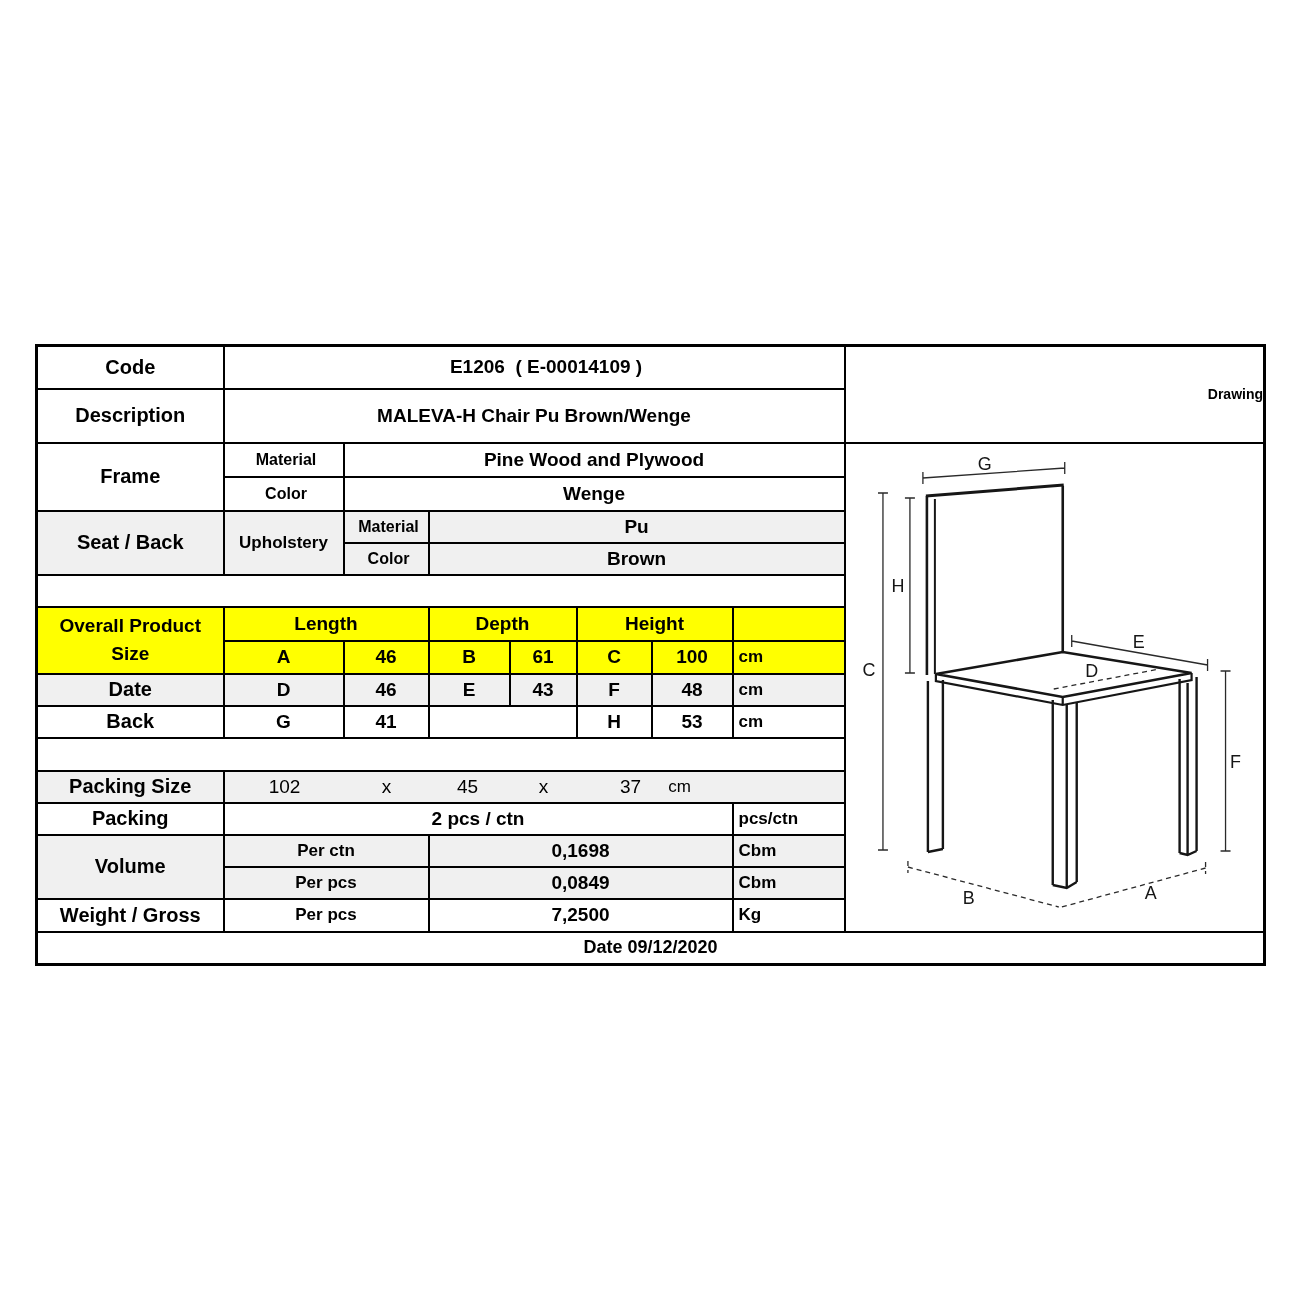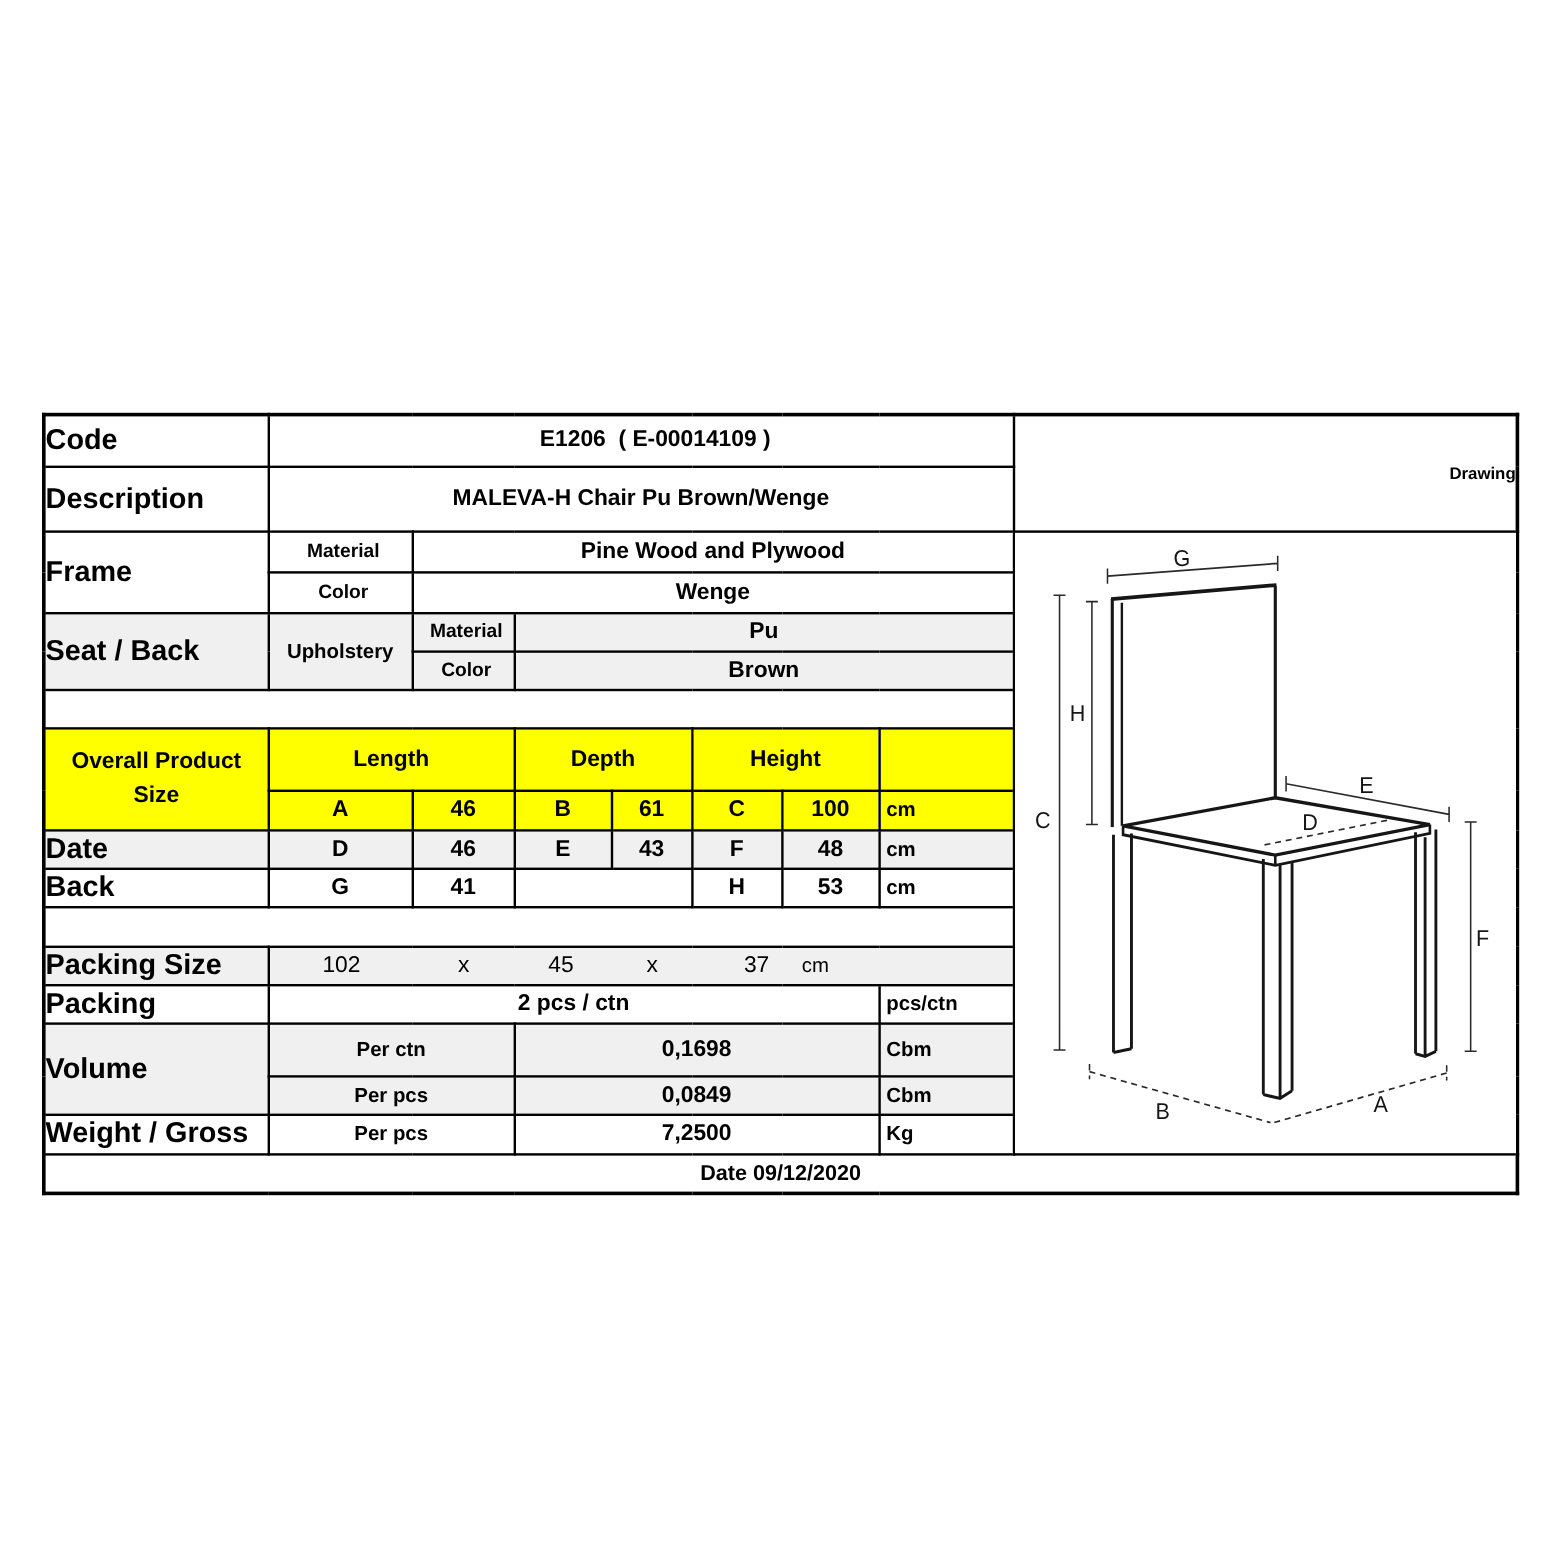--- a/index.html
+++ b/index.html
@@ -4,21 +4,21 @@
 <style>
   html,body{margin:0;padding:0;background:#ffffff;}
   .page{position:relative;width:1300px;height:1300px;background:#ffffff;
         font-family:"Liberation Sans",sans-serif;color:#000;overflow:hidden;}
   .title{position:absolute;top:306px;left:0;width:100%;text-align:center;
          font-size:21px;font-weight:bold;letter-spacing:.5px;}
   table.spec{position:absolute;left:35px;top:344px;width:1228px;
              border-collapse:collapse;table-layout:fixed;border:3px solid #000;}
   td{border:2px solid #000;padding:0;font-size:19px;font-weight:bold;
      vertical-align:middle;overflow:hidden;}
-  td.lbl{text-align:left;padding-left:0;font-size:24px;}
+  td.lbl{text-align:center;padding-left:0;font-size:20px;}
   td.ctr{text-align:center;}
   td.sub{font-size:17px;}
   td.sublbl{text-align:center;padding-left:5px;font-size:16px;}
   td.unit{text-align:left;padding-left:5px;font-size:17px;}
   td.gray,.gray{background:#f0f0f0;}
   td.yellow,.yellow{background:#ffff00;}
   td.ops{text-align:center;font-size:19px;line-height:1.5;}
   td.drawhead{text-align:right;font-size:14px;}
   td.drawcell{position:relative;background:#fff;}
   td.pre{white-space:pre;padding-left:24px;}
@@ -117,21 +117,21 @@
 
     <tr style="height:32px">
       <td class="sublbl gray">Color</td>
       <td class="ctr gray" colspan="5">Brown</td>
     </tr>
 
     <tr style="height:32px">
       <td colspan="8"></td>
     </tr>
 
-    <tr style="height:52px">
+    <tr style="height:34px">
       <td class="ops yellow" rowspan="2">Overall Product Size</td>
       <td class="ctr yellow" colspan="2">Length</td>
       <td class="ctr yellow" colspan="2">Depth</td>
       <td class="ctr yellow" colspan="2">Height</td>
       <td class="yellow"></td>
     </tr>
 
     <tr style="height:33px">
       <td class="ctr yellow">A</td>
       <td class="ctr yellow">46</td>
@@ -180,21 +180,21 @@
         </div>
       </td>
     </tr>
 
     <tr style="height:32px">
       <td class="lbl">Packing</td>
       <td class="ctr" colspan="6">2 pcs / ctn</td>
       <td class="unit">pcs/ctn</td>
     </tr>
 
-    <tr style="height:44px">
+    <tr style="height:32px">
       <td class="lbl gray" rowspan="2">Volume</td>
       <td class="ctr gray sub" colspan="2">Per ctn</td>
       <td class="ctr gray" colspan="4">0,1698</td>
       <td class="unit gray">Cbm</td>
     </tr>
 
     <tr style="height:32px">
       <td class="ctr gray sub" colspan="2">Per pcs</td>
       <td class="ctr gray" colspan="4">0,0849</td>
       <td class="unit gray">Cbm</td>

